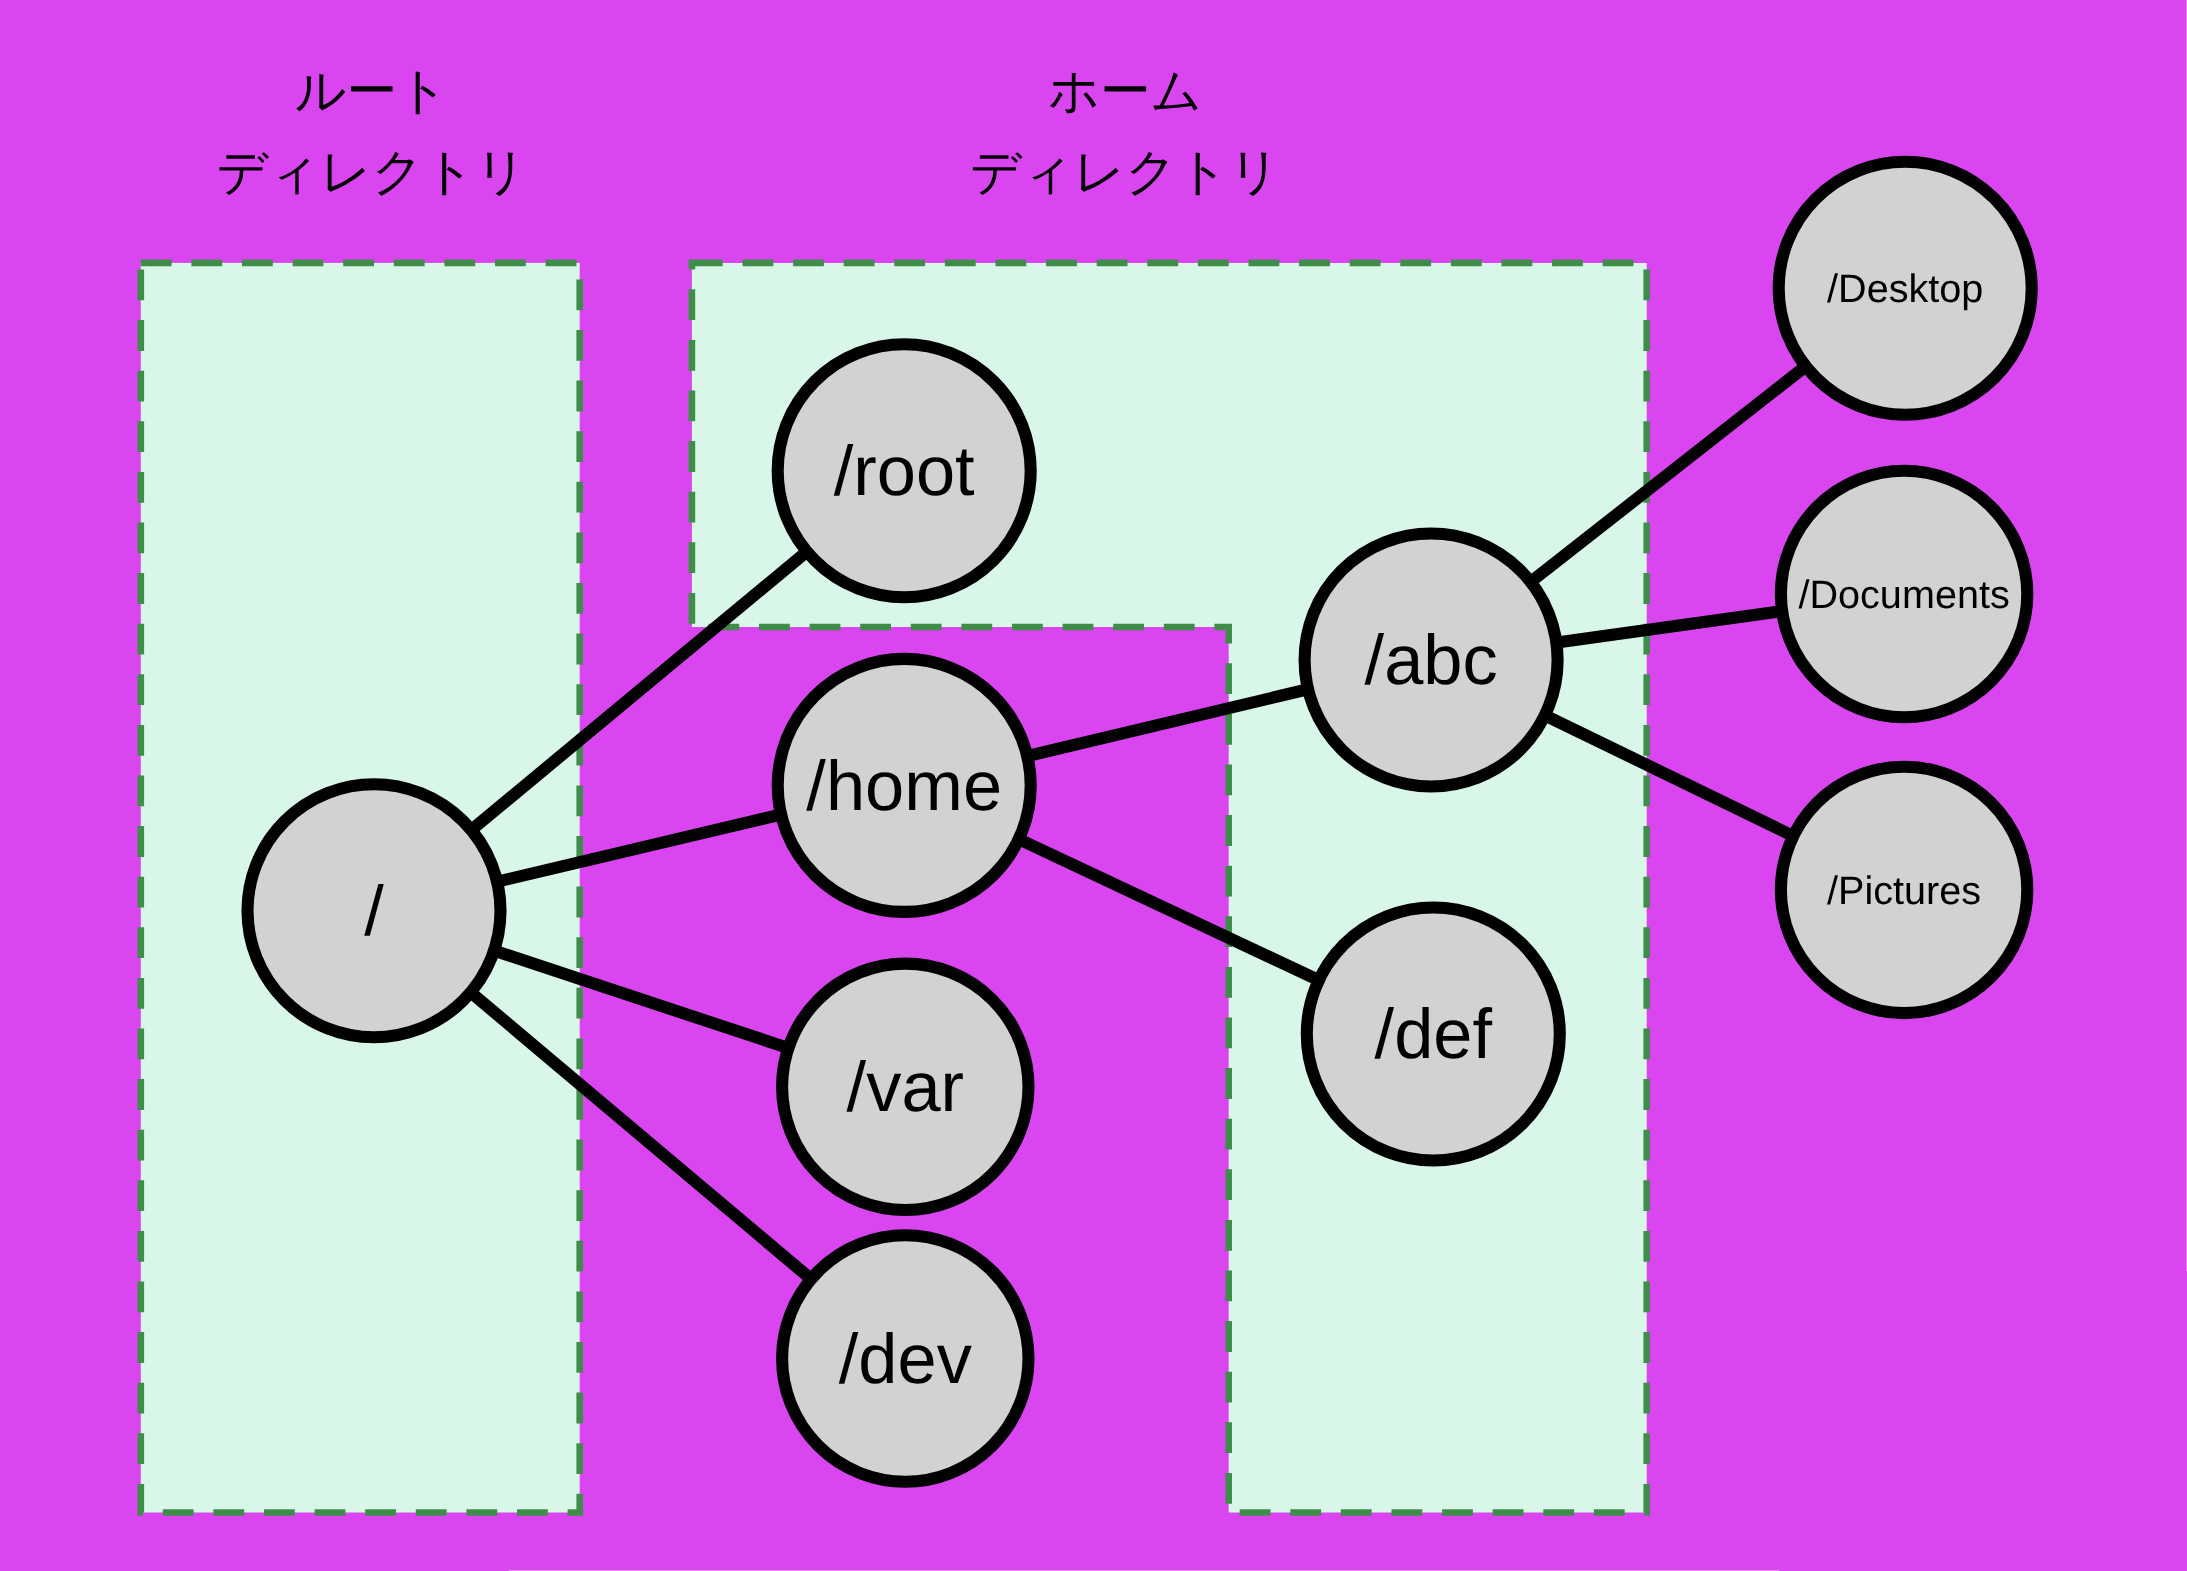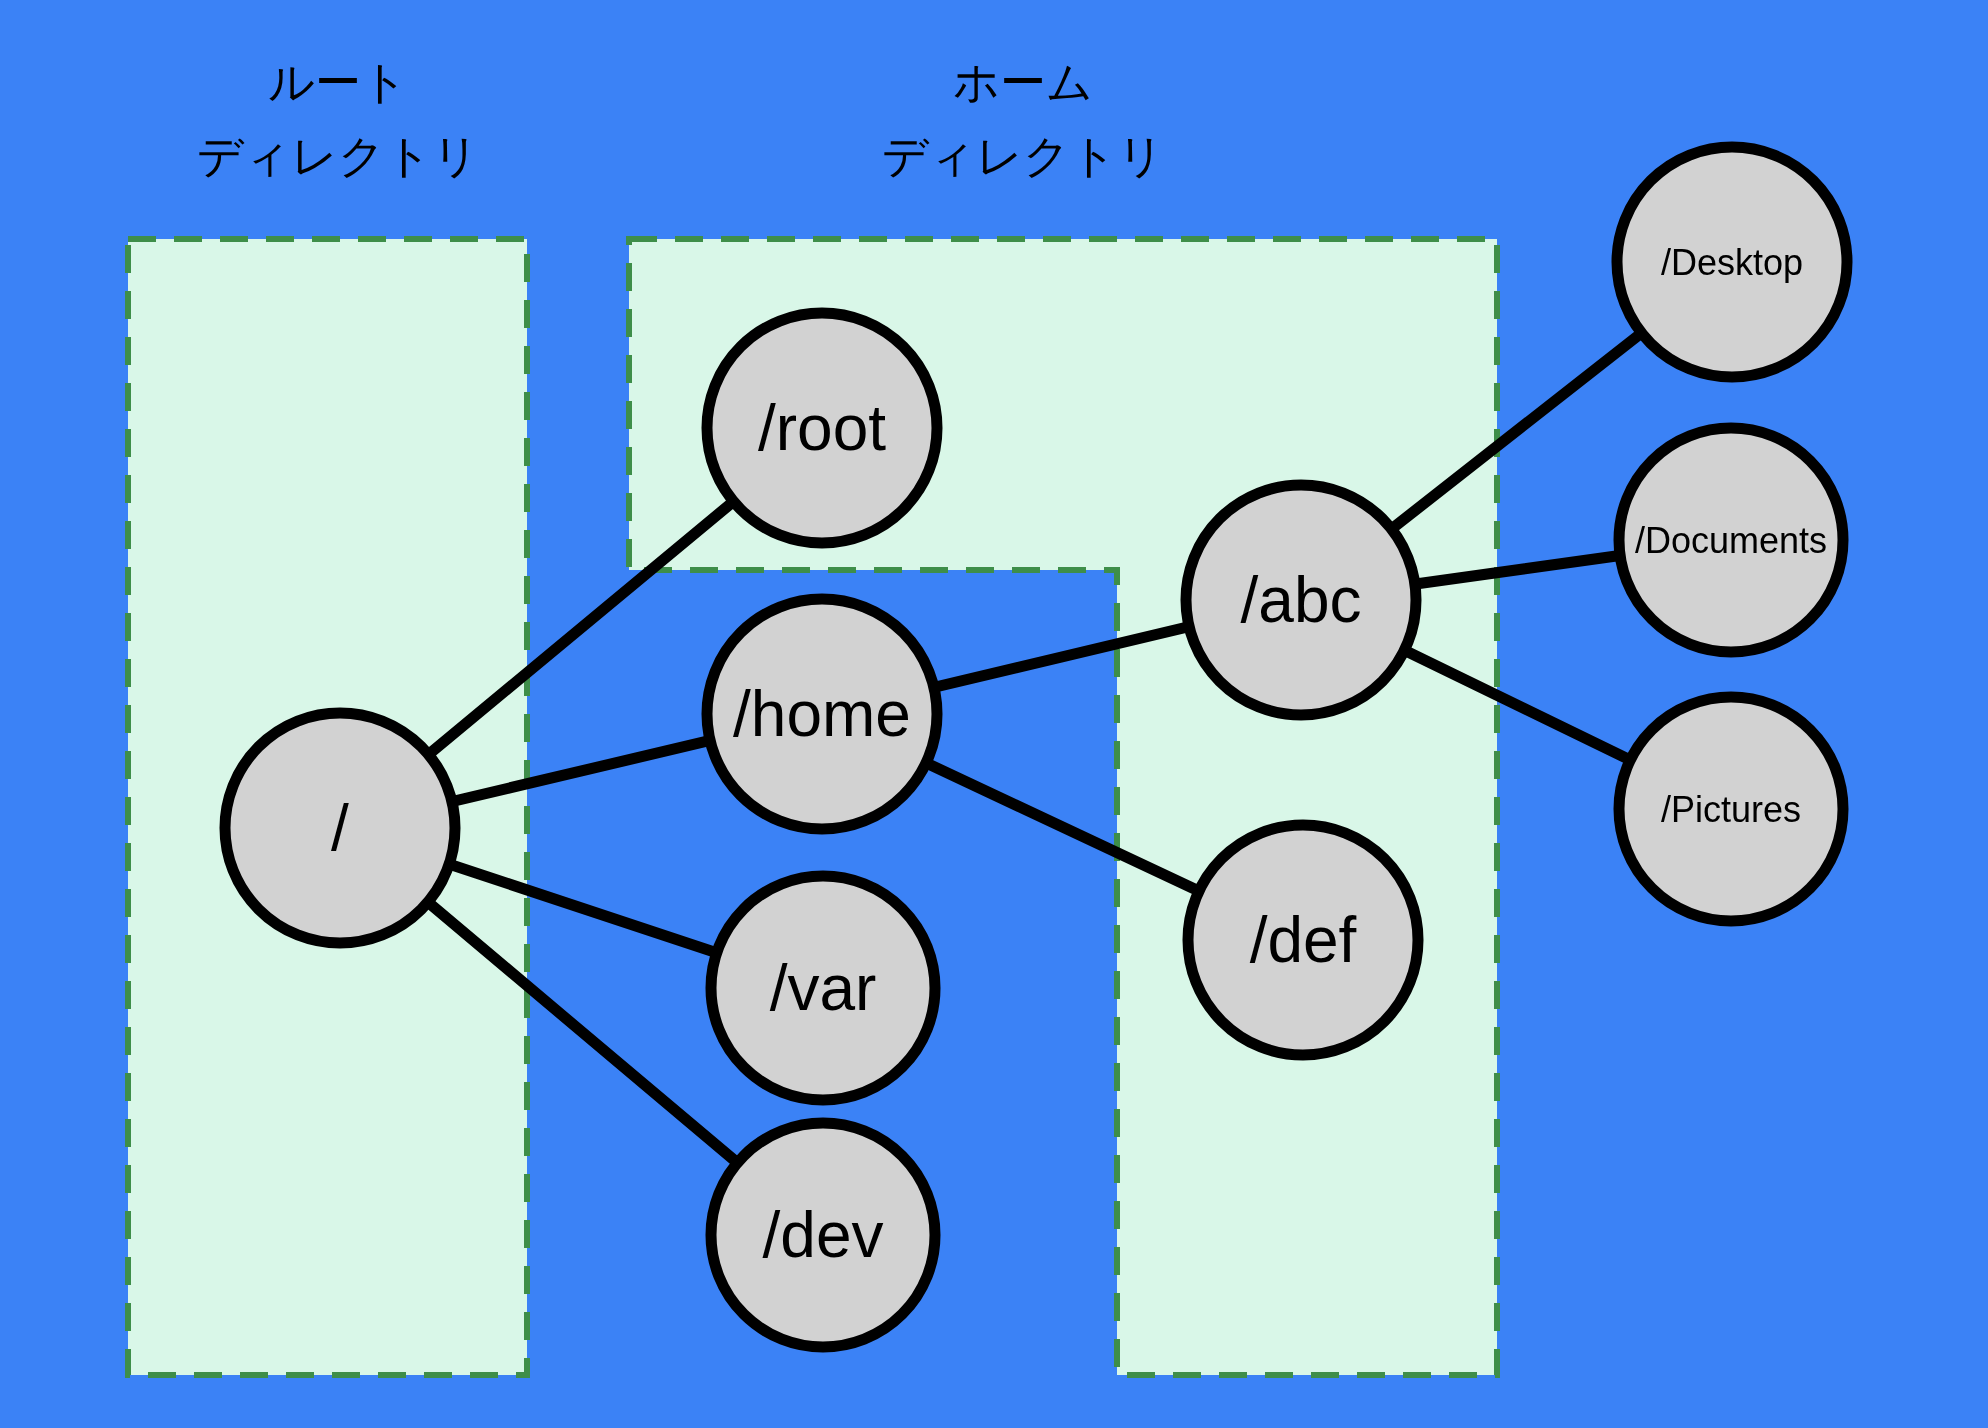--- a/index.html
+++ b/index.html
@@ -4,21 +4,21 @@
 <style>
   html, body {
     margin: 0;
     padding: 0;
     background: #ffffff;
   }
   .stage {
     position: relative;
     width: 1988px;
     height: 1428px;
-    background: #3b82f6;
+    background: #d946ef;
     font-family: "Liberation Sans", "DejaVu Sans", sans-serif;
     overflow: hidden;
   }
   svg { display: block; }
   .region {
     fill: #d9f7e8;
     stroke: #3e8e49;
     stroke-width: 6;
     stroke-dasharray: 28 18;
   }

